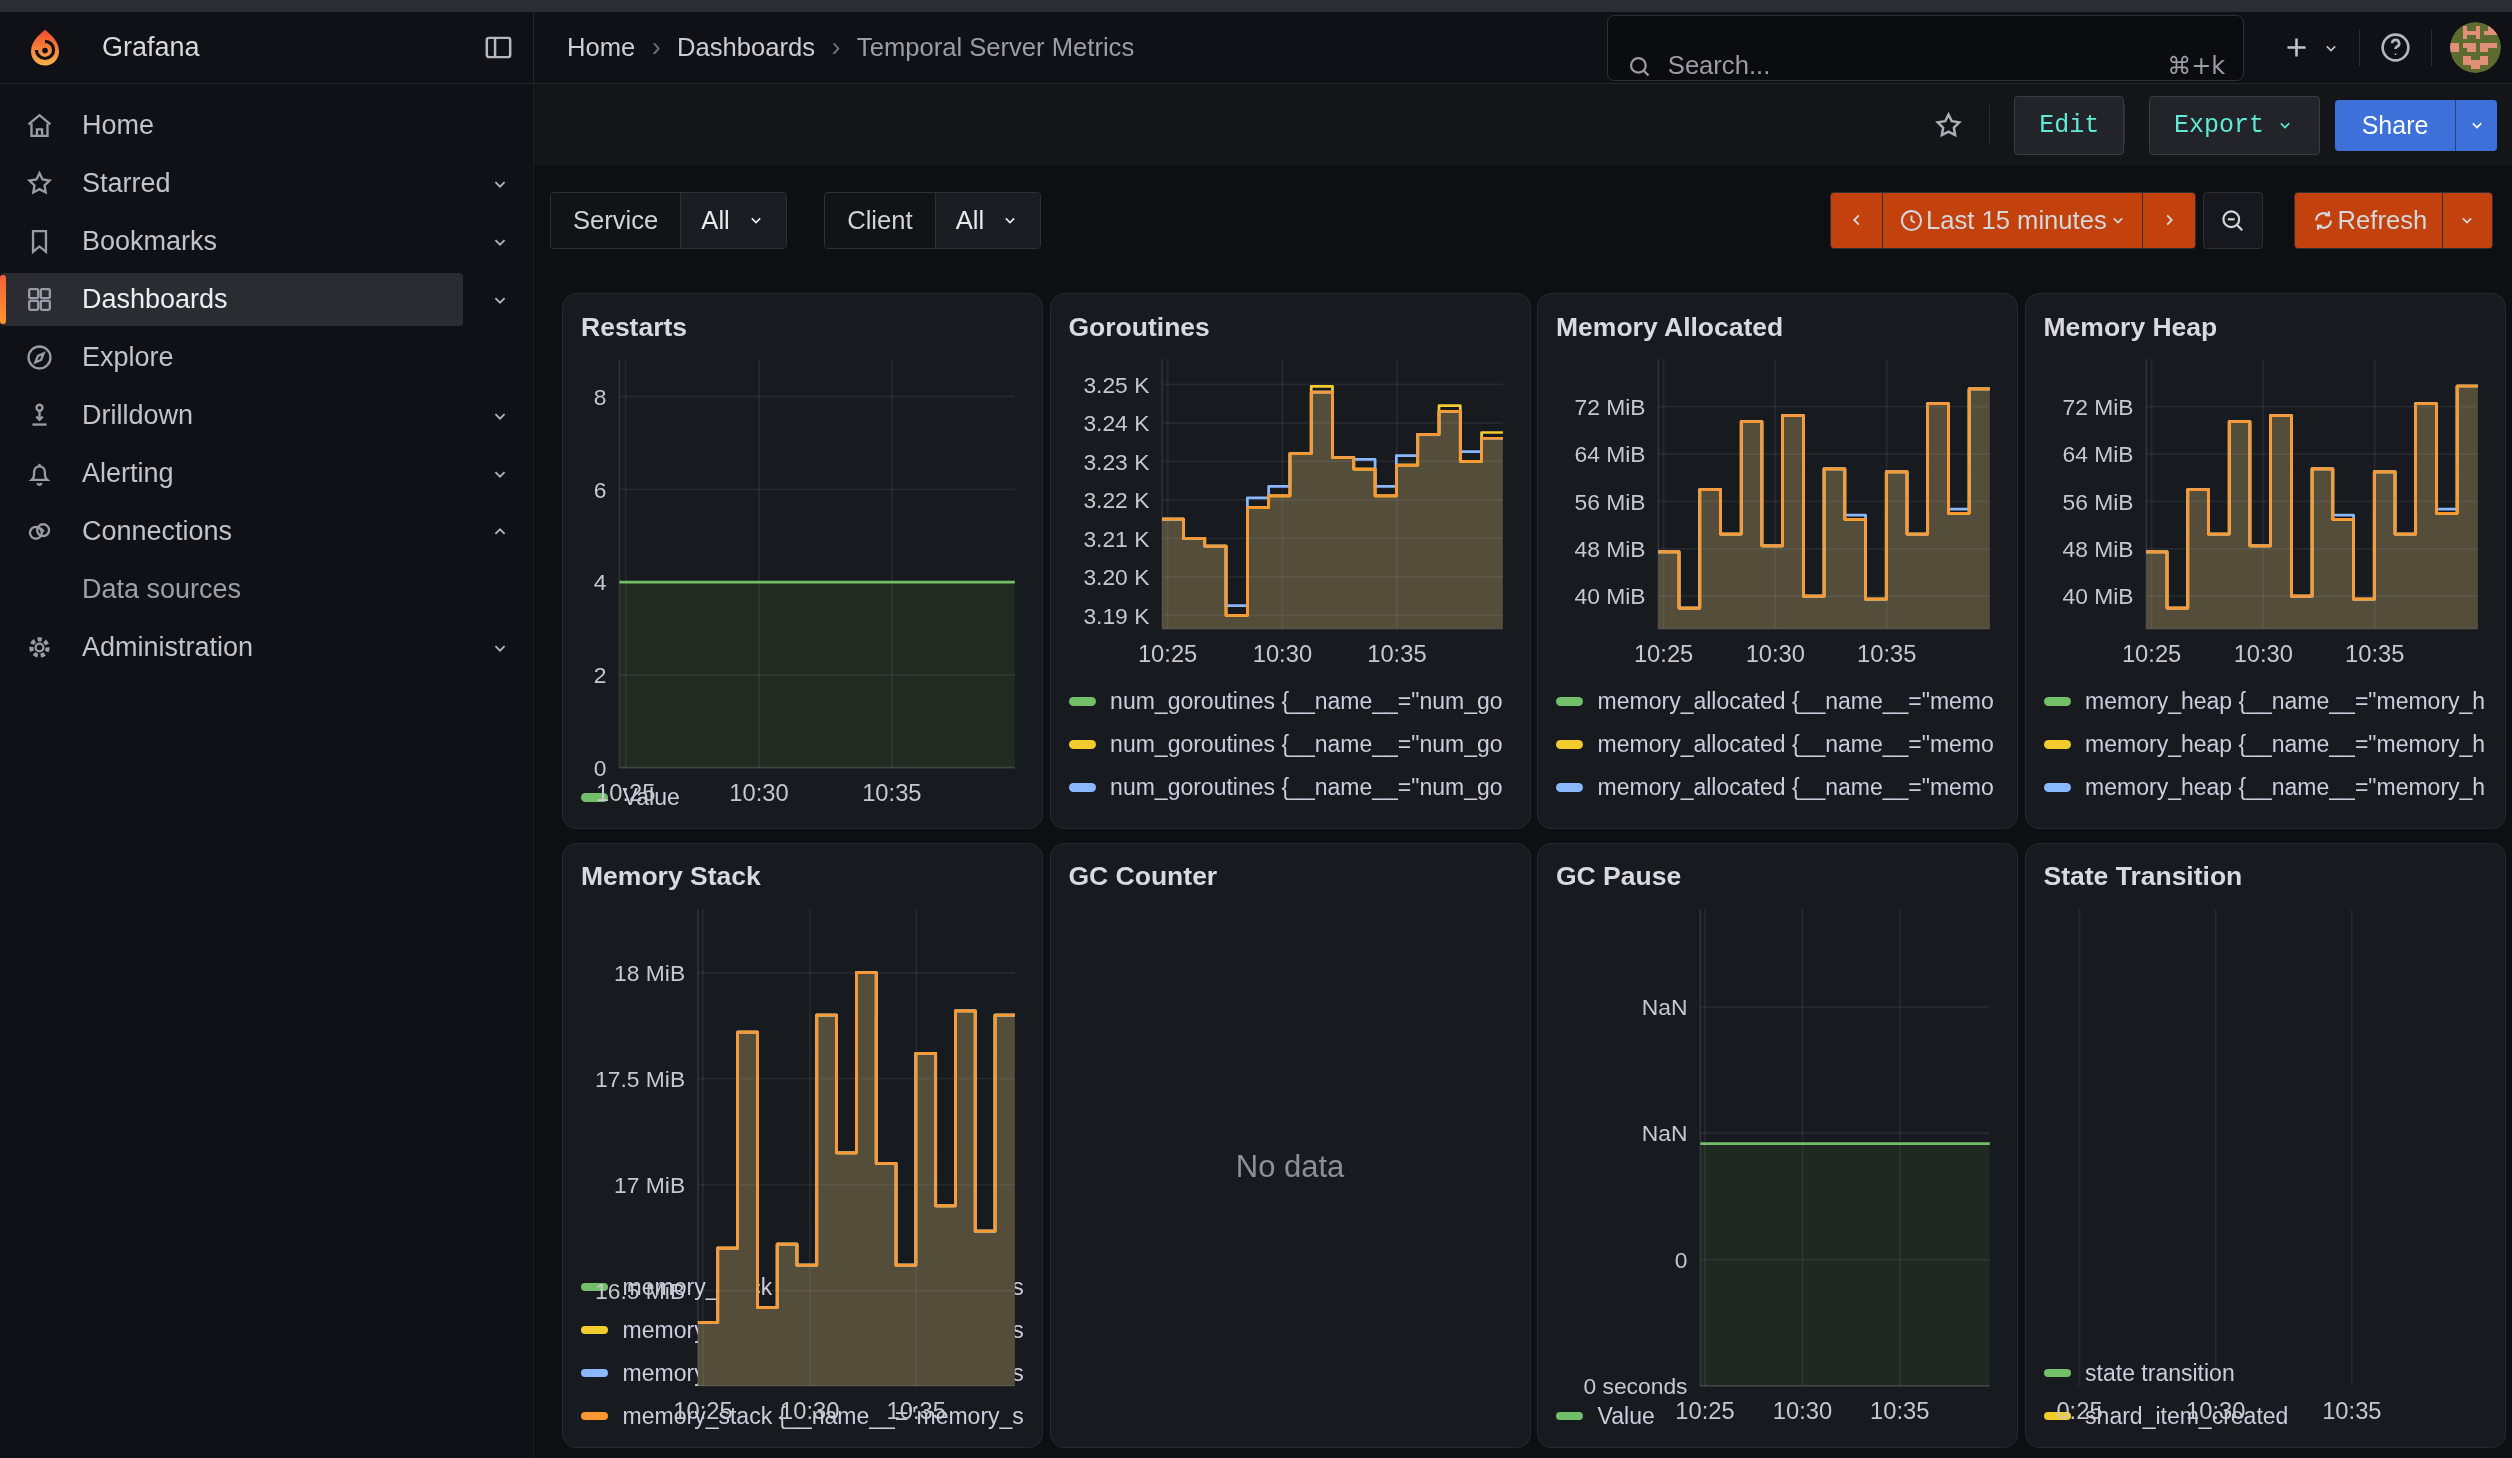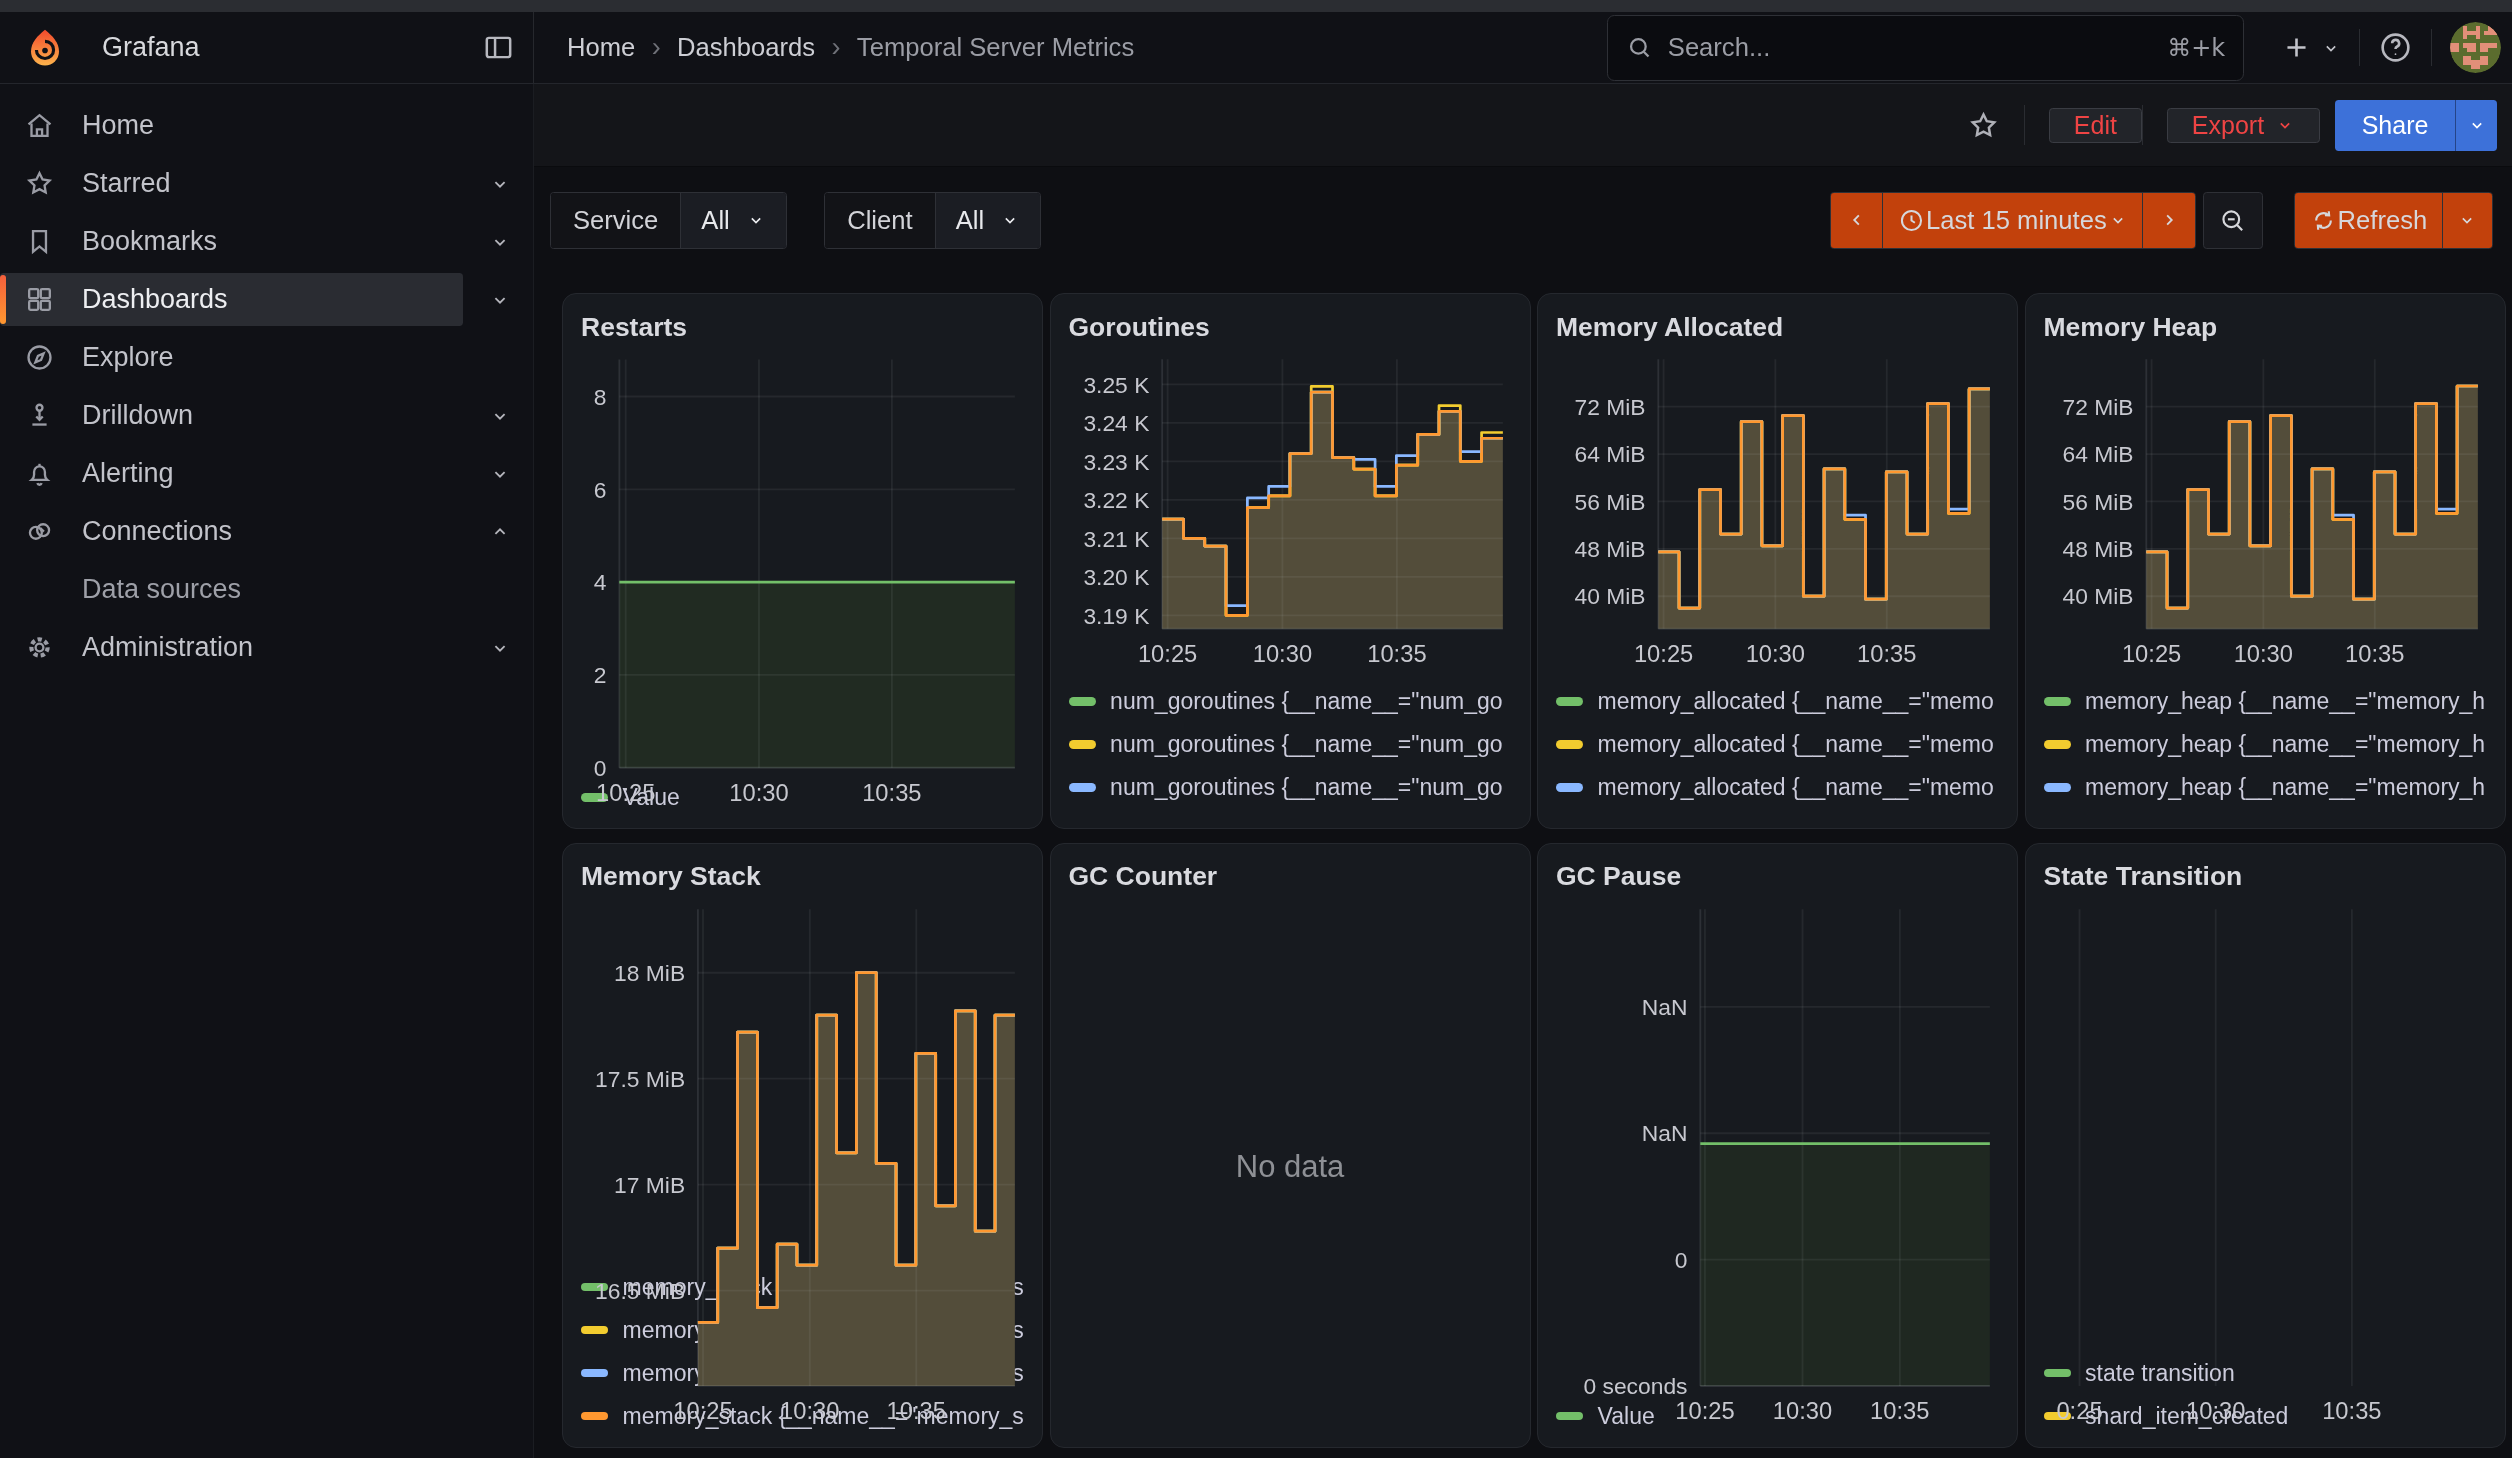--- a/index.html
+++ b/index.html
@@ -12,21 +12,21 @@
   .header-left{width:534px;flex:none;display:flex;align-items:center;padding:0 18px 0 24px;border-right:0.9px solid #26282D}
   .logo{width:42px;height:42px;flex:none}
   .app-title{font-size:27px;margin-left:36px;color:#D8D9DD;font-weight:500}
   .hspacer{flex:1}
   .iconbtn{display:flex;align-items:center;justify-content:center;color:#B7B8BF;background:none;border:none;cursor:pointer}
   .header-right{flex:1;display:flex;align-items:center;padding:0 11px 0 33px;min-width:0}
   .breadcrumb{display:flex;align-items:center;font-size:25.6px;gap:16.4px;white-space:nowrap}
   .crumb{color:#CDCED4;text-decoration:none}
   .crumb.current{color:#9B9DA5}
   .crumb-sep{color:#6F7178;font-size:27px;line-height:1}
-  .search-box{width:637px;height:66px;background:#0B0C10;border:0.9px solid #2E3036;border-radius:7.3px;display:flex;align-items:center;padding:0 18px;margin-right:37px}
+  .search-box{width:637px;height:66px;background:#0B0C10;border:0.9px solid #2E3036;border-radius:7.3px;display:flex;align-items:flex-end;padding:0 18px;margin-right:37px}
   .search-box svg{flex:none;margin-right:14.6px;color:#9B9DA5}
   .search-input{flex:1;background:transparent;border:none;outline:none;color:#CCCCDC;font-size:25.6px;font-family:inherit;min-width:0}
   .search-input::placeholder{color:#9B9DA5}
   .kbd{color:#9B9DA5;font-size:24px;font-family:"DejaVu Sans",sans-serif;flex:none}
   .plus-group{display:flex;align-items:center;gap:9px;color:#C2C3CA}
   .vdiv{width:0.9px;height:37px;background:#2A2C31;margin:0 18px;flex:none}
   .avatar{width:51px;height:51px;border-radius:50%;overflow:hidden;flex:none;border:none;padding:0;background:none;cursor:pointer}
   
   .below{flex:1;display:flex;min-height:0}
   .sidebar{width:534px;flex:none;background:#101116;border-right:0.9px solid #1B1D22;padding-top:12.8px}
@@ -38,21 +38,21 @@
   .nav-label{font-size:27px;color:#C2C3CA;white-space:nowrap}
   .nav-item.active .nav-label{color:#EDEEF1}
   .nav-sub .nav-link{padding-left:82px}
   .nav-sub .nav-label{color:#9EA0A8}
   .nav-chev{width:66px;flex:none;display:flex;align-items:center;justify-content:center;color:#B4B5BC;background:none;border:none;cursor:pointer}
   
   .main{flex:1;display:flex;flex-direction:column;min-width:0}
   .actions-row{height:83px;flex:none;background:#141519;border-bottom:0.9px solid #0A0B0E;display:flex;align-items:center;justify-content:flex-end;padding-right:14.6px}
   .star-btn{color:#AFB0B7;margin-right:24px}
   .adiv{width:0.9px;height:40px;background:#2A2C31;margin-right:24px}
-  .btn{height:35px;padding:0 24px;border:0.9px solid #3A3C43;background:#222429;border-radius:3.7px;font-size:25px;color:#ef4444;display:flex;align-items:center;gap:11px;font-weight:500;font-family:Liberation Sans, sans-serif;cursor:pointer}
+  .btn{height:59px;padding:0 24px;border:0.9px solid #3A3C43;background:#222429;border-radius:3.7px;font-size:25px;color:#5eead4;display:flex;align-items:center;gap:11px;font-weight:500;font-family:Liberation Mono, monospace;cursor:pointer}
   .btn + .adiv{margin-left:24px}
   .export-btn{margin-right:14.6px}
   .share-group{display:flex}
   .btn-primary{height:51px;border:none;background:#3D71D9;color:#FFF;font-size:25px;font-weight:500;padding:0 27px;border-radius:3.7px 0 0 3.7px;display:flex;align-items:center;font-family:inherit;cursor:pointer}
   .btn-caret{height:51px;width:42px;border:none;border-left:0.9px solid rgba(8,14,38,.45);background:#3D71D9;color:#FFF;border-radius:0 3.7px 3.7px 0;display:flex;align-items:center;justify-content:center;cursor:pointer}
   .content{flex:1;background:#0E0F13;min-height:0;display:flex;flex-direction:column}
   .filters-row{display:flex;align-items:center;margin:24px 19px 0 16px;height:58px;flex:none}
   .var-group{display:flex;height:57px;border:0.9px solid #2E3036;border-radius:3.7px;overflow:hidden;font-size:25.6px;margin-right:37px}
   .var-label{display:flex;align-items:center;padding:0 22px;background:#121317;color:#D2D3D8}
   .var-value{display:flex;align-items:center;gap:16.4px;padding:0 20px;background:#1B1D23;color:#E8E9EC;border:none;border-left:0.9px solid #2E3036;font-weight:500;font-size:25.6px;font-family:inherit;cursor:pointer}

